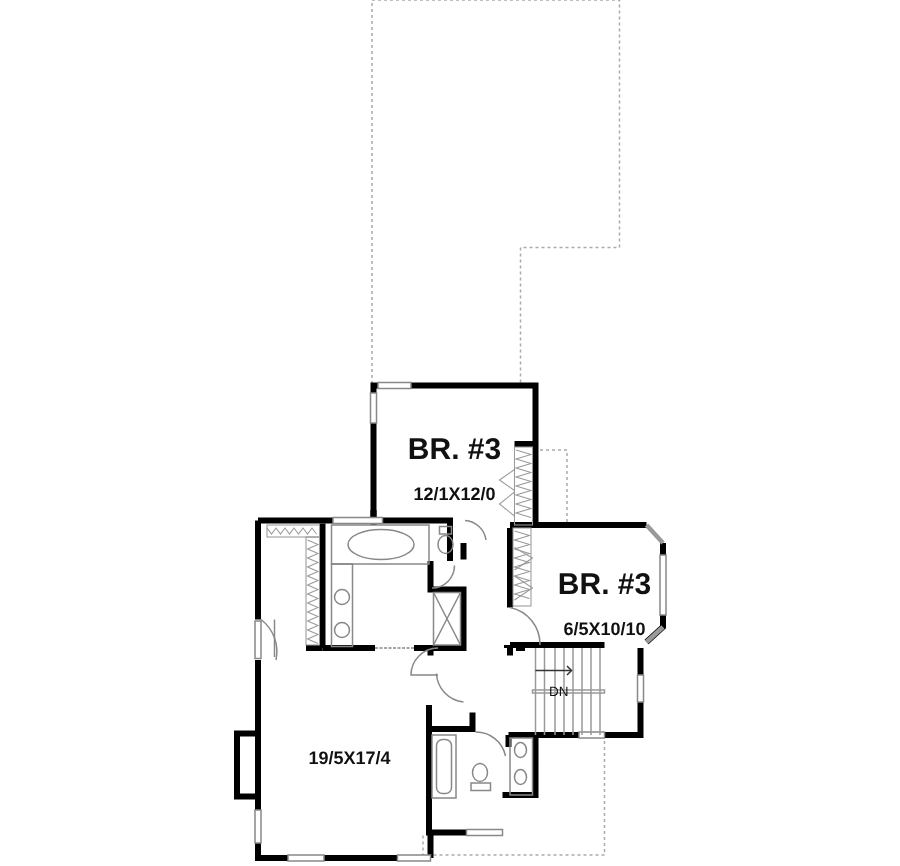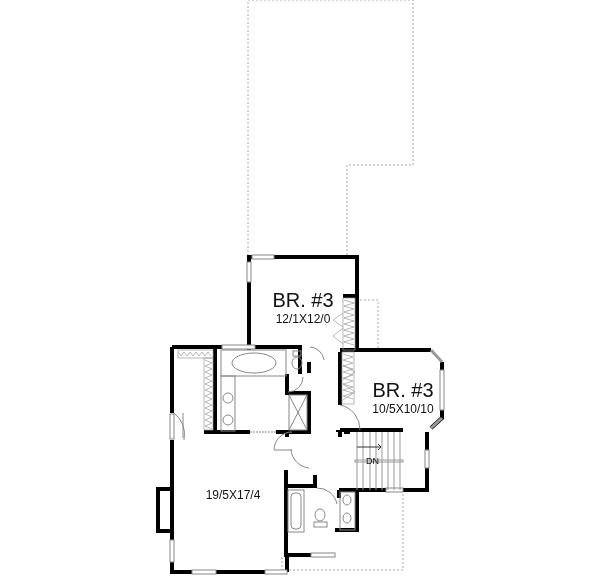--- a/index.html
+++ b/index.html
@@ -1,20 +1,20 @@
 <!DOCTYPE html>
 <html><head>
 <meta charset="utf-8">
 <style>
   html, body { margin:0; padding:0; background:#ffffff; }
   body { width:600px; height:577px; position:relative; overflow:hidden; font-family:"Liberation Sans", sans-serif; }
   svg { position:absolute; left:0; top:0; }
-  .room-label { position:absolute; text-align:center; color:#111; font-weight:normal; line-height:1; }
+  .room-label { position:absolute; text-align:center; color:#111; font-weight:bold; line-height:1; }
   .room-name { font-size:20px; display:block; }
-  .room-dim { font-size:12px; display:block; margin-top:3px; }
+  .room-dim { font-size:12px; display:block; margin-top:13px; }
   .dn-label { position:absolute; font-size:9px; color:#111; }
 </style>
 </head>
 <body>
 
 <svg width="600" height="577" viewBox="0 0 600 577">
 
   <g fill="none" stroke="#aaa" stroke-width="1" stroke-dasharray="2,2">
     <polyline points="248,256 248,0 413,0 413,165 347,165 347,256"></polyline>
     <polyline points="360,300 378,300 378,348"></polyline>
@@ -140,20 +140,20 @@
   </g>
 </svg>
 
 <div class="room-label" style="left:258px; top:290px; width:90px;">
   <span class="room-name">BR. #3</span>
   <span class="room-dim">12/1X12/0</span>
 </div>
 
 <div class="room-label" style="left:358px; top:380px; width:90px;">
   <span class="room-name">BR. #3</span>
-  <span class="room-dim">10/5X10/10</span>
+  <span class="room-dim">6/5X10/10</span>
 </div>
 
 <div class="room-label" style="left:188px; top:486px; width:90px;">
   <span class="room-dim">19/5X17/4</span>
 </div>
 
 <div class="dn-label" style="left:366px; top:456px;">DN</div>
 
 </body></html>

